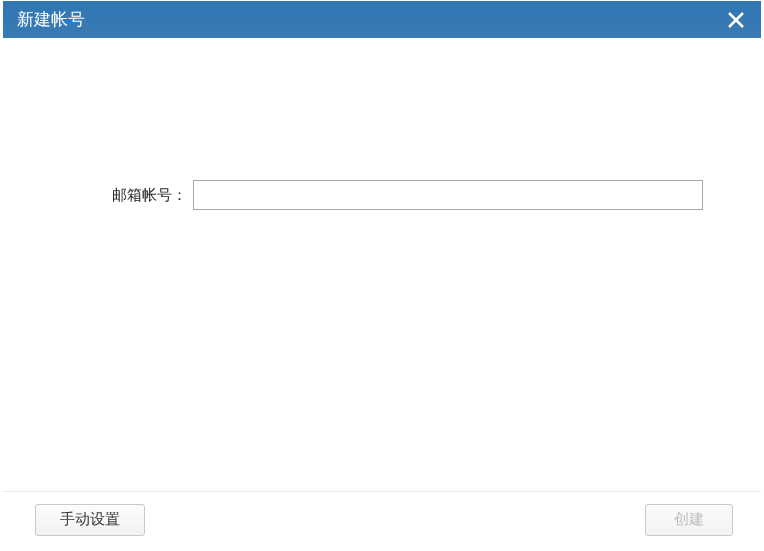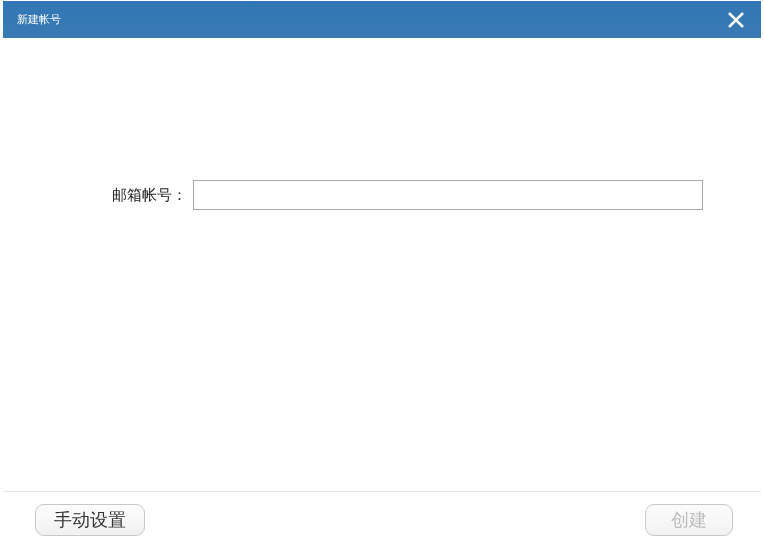--- a/index.html
+++ b/index.html
@@ -27,21 +27,21 @@
     .dialog-header {
       background: linear-gradient(to bottom, #2f77b4, #3a7ab3);
       color: #fff;
       height: 37px;
       display: flex;
       align-items: center;
       justify-content: space-between;
       padding: 0 14px 0 14px;
     }
     .dialog-title {
-      font-size: 11px;
+      font-size: 17px;
       font-weight: normal;
       font-family: Liberation Serif, serif;
     }
     .close-icon {
       cursor: pointer;
       width: 22px;
       height: 22px;
       display: flex;
       align-items: center;
       justify-content: center;
@@ -87,22 +87,22 @@
       padding: 0 28px 0 32px;
     }
     .footer-right {
       display: flex;
     }
     .btn {
       min-width: 88px;
       height: 32px;
       border: 1px solid #c8c8c8;
       background: linear-gradient(to bottom, #fdfdfd, #f1f1f1);
-      border-radius: 9px;
-      font-size: 18px;
+      border-radius: 3px;
+      font-size: 15px;
       font-family: inherit;
       cursor: pointer;
       color: #333;
       padding: 0 18px;
     }
     .btn-disabled {
       color: #bdbdbd;
       cursor: default;
       background: linear-gradient(to bottom, #fbfbfb, #f3f3f3);
     }

